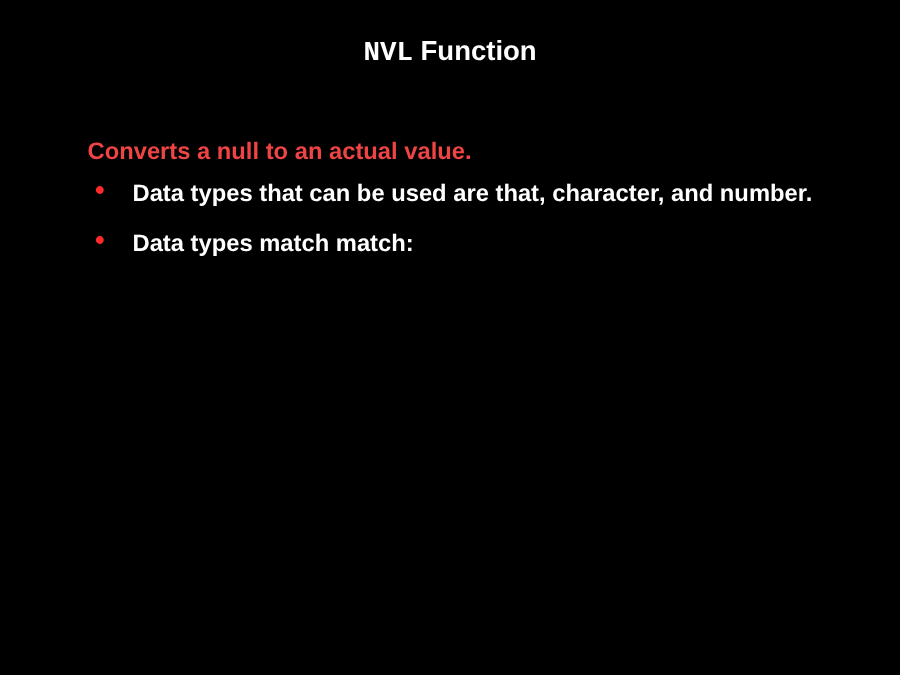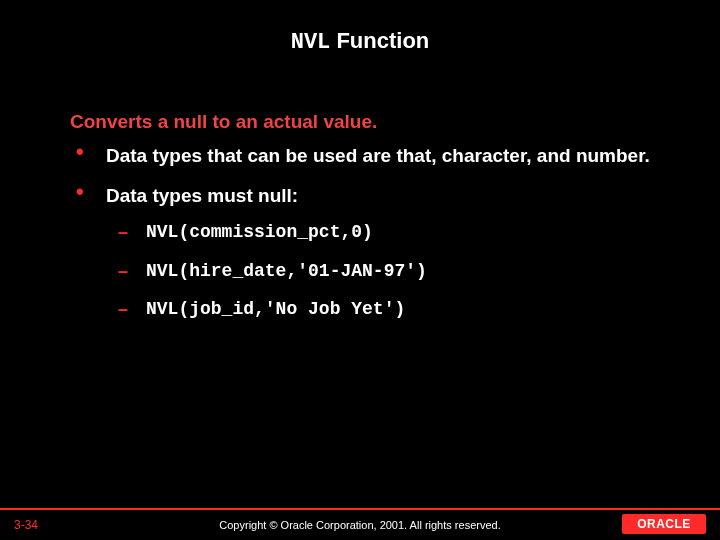--- a/index.html
+++ b/index.html
@@ -132,29 +132,19 @@
   </h1>
 
   <div class="content">
     <p class="intro">Converts a null to an actual value.</p>
 
     <ul class="bullets">
       <li>
         <span>Data types that can be used are that, character, and number.</span>
       </li>
       <li>
-        <span>Data types must null:</span>
-        <ul class="sub">
-          <li>NVL(commission_pct,0)</li>
-          <li>NVL(hire_date,'01-JAN-97')</li>
-          <li>NVL(job_id,'No Job Yet')</li>
-        </ul>
+        <span>Data types match match:</span>
       </li>
     </ul>
   </div>
 
-  <div class="footer">
-    <div class="page-num">3-34</div>
-    <div class="copyright">Copyright © Oracle Corporation, 2001. All rights reserved.</div>
-    <div class="logo">ORACLE</div>
-  </div>
 
 </div>
 
 </body></html>

